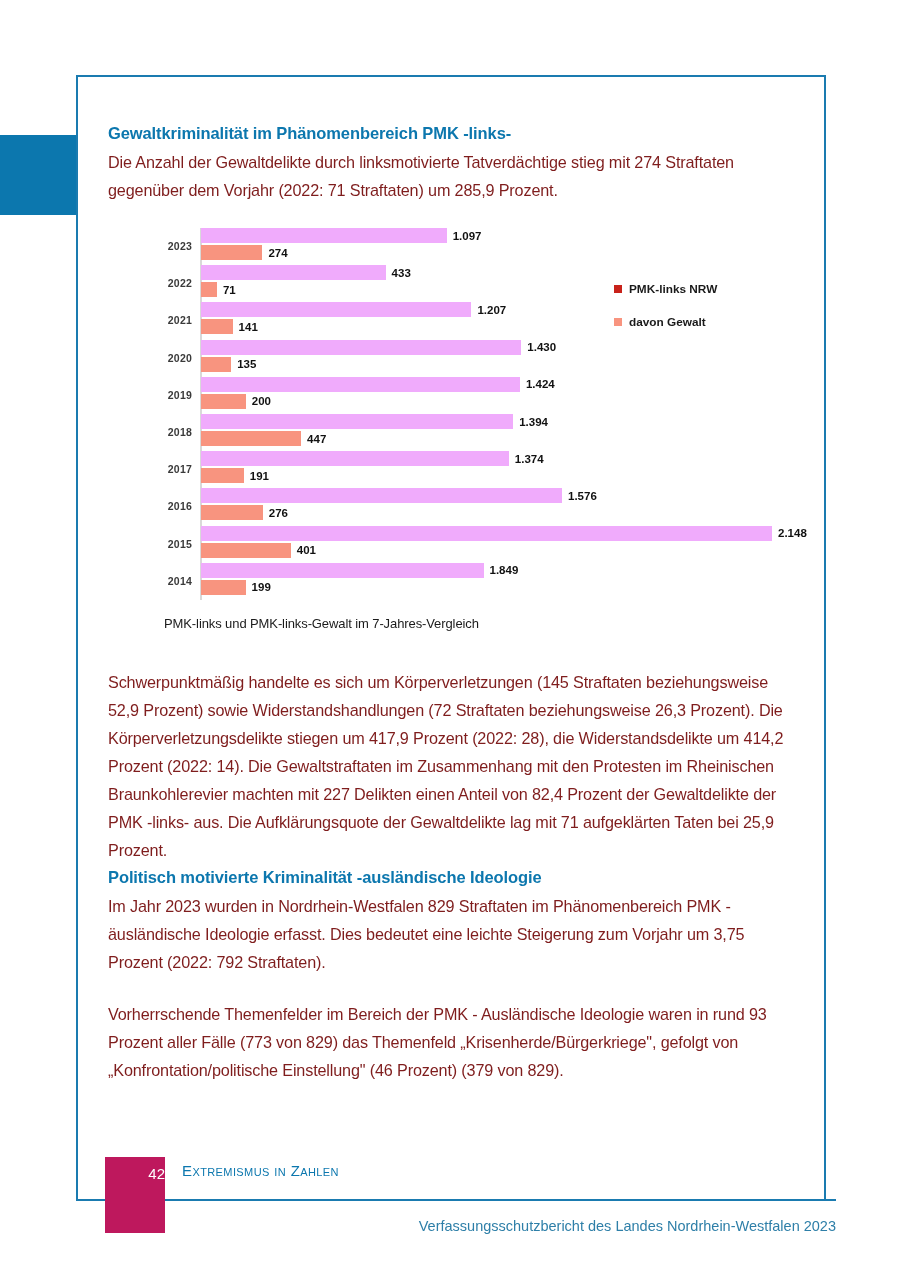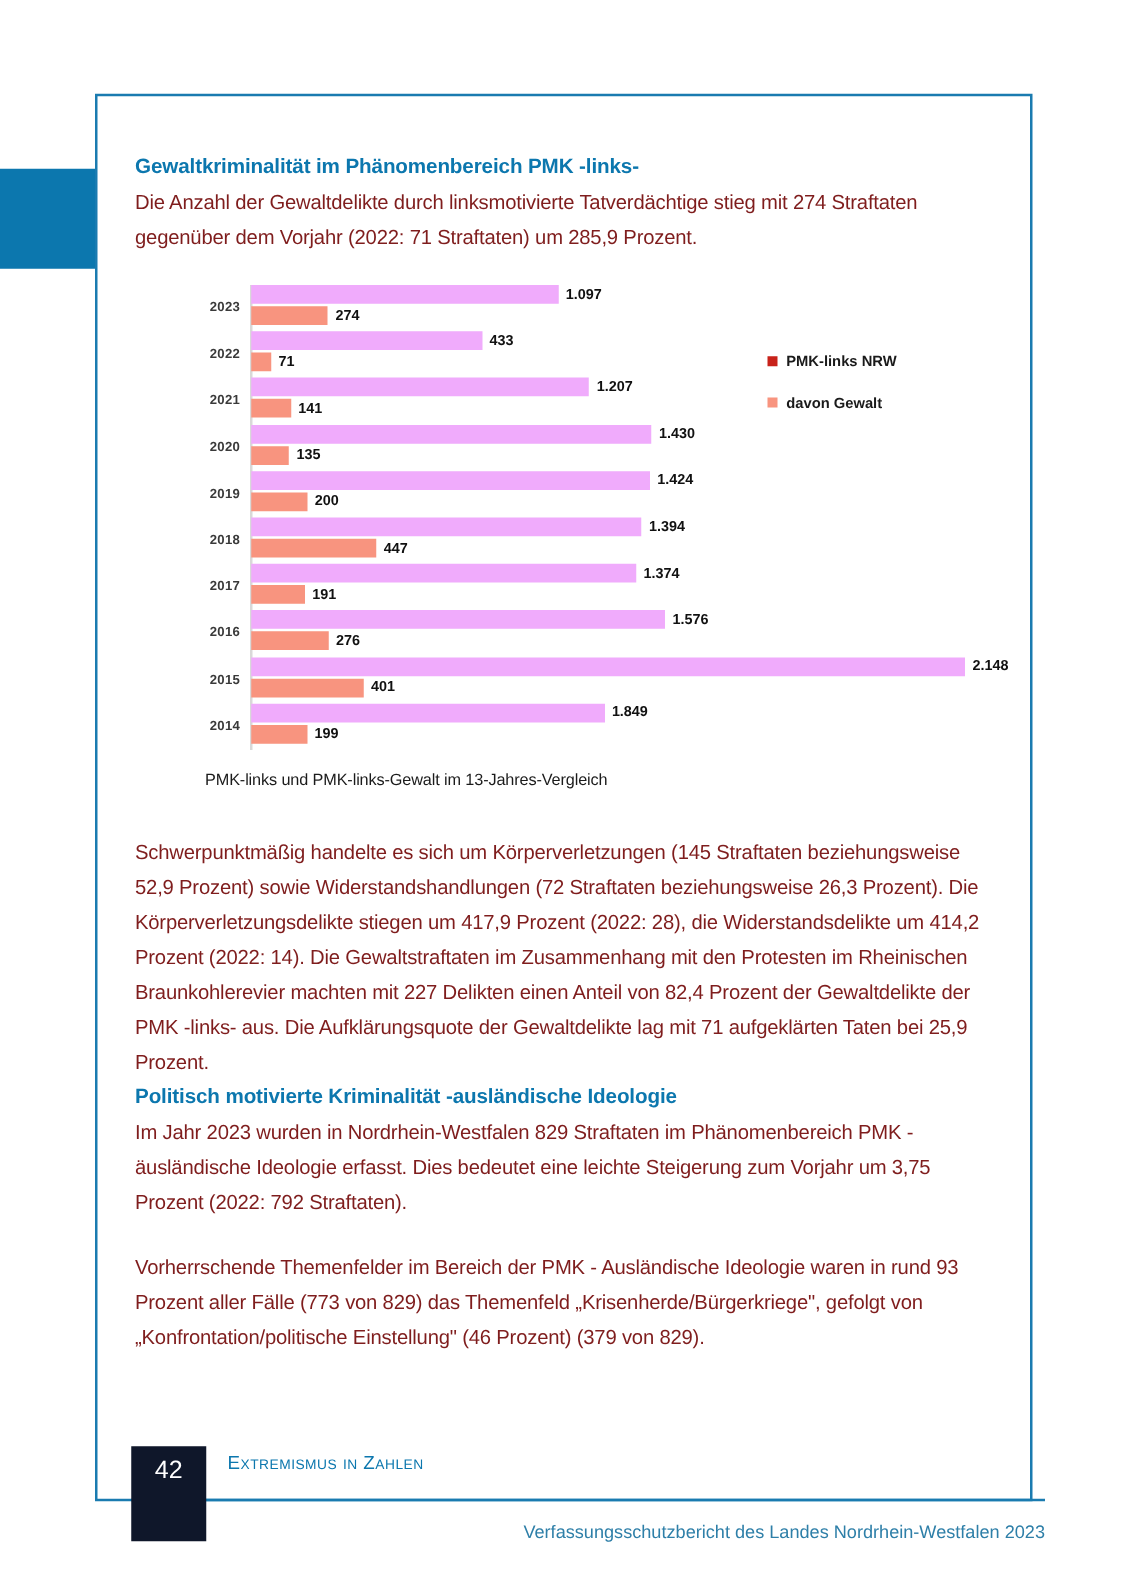--- a/index.html
+++ b/index.html
@@ -26,25 +26,25 @@
     left: 0; top: 135px;
     width: 78px; height: 80px;
     background: #0C77AE;
   }
 
   
   .page-num-box {
     position: absolute;
     left: 105px; top: 1157px;
     width: 60px; height: 76px;
-    background: #0f172a;
+    background: #be185d;
     color: #ffffff;
-    font-size: 20px;
+    font-size: 15px;
     padding-top: 8px;
-    text-align: center;
+    text-align: right;
   }
 
   
   .footer-rule {
     position: absolute;
     left: 105px; top: 1199px;
     width: 731px; height: 2px;
     background: #1A7BB0;
   }
 
@@ -254,21 +254,21 @@
         <div class="bar main" style="width:307.8px">
           <span class="bar-val">1.374</span>
         </div>
         <div class="bar sub" style="width:42.8px">
           <span class="bar-val">191</span>
         </div>
       </div>
 
       <div class="grp" style="top:260.4px">
         <div class="ylabel">2016</div>
-        <div class="bar main" style="width:331px">
+        <div class="bar main" style="width:361px">
           <span class="bar-val">1.576</span>
         </div>
         <div class="bar sub" style="width:61.8px">
           <span class="bar-val">276</span>
         </div>
       </div>
 
       <div class="grp" style="top:297.6px">
         <div class="ylabel">2015</div>
         <div class="bar main" style="width:571px">
@@ -294,21 +294,21 @@
           <span class="legend-swatch" style="background:#C8221A"></span>
           <span class="legend-label">PMK-links NRW</span>
         </div>
         <div class="legend-row">
           <span class="legend-swatch" style="background:#F8947F"></span>
           <span class="legend-label">davon Gewalt</span>
         </div>
       </div>
     </div>
 
-    <div class="chart-caption">PMK-links und PMK-links-Gewalt im 13-Jahres-Vergleich</div>
+    <div class="chart-caption">PMK-links und PMK-links-Gewalt im 7-Jahres-Vergleich</div>
   </div>
 
   <div class="col block-after-chart">
     <p class="body">Schwerpunktmäßig handelte es sich um Körperverletzungen (145 Straftaten beziehungsweise 52,9 Prozent) sowie Widerstandshandlungen (72 Straftaten beziehungsweise 26,3 Prozent). Die Körperverletzungsdelikte stiegen um 417,9 Prozent (2022: 28), die Widerstandsdelikte um 414,2 Prozent (2022: 14). Die Gewaltstraftaten im Zusammenhang mit den Protesten im Rheinischen Braunkohlerevier machten mit 227 Delikten einen Anteil von 82,4 Prozent der Gewaltdelikte der PMK -links- aus. Die Aufklärungsquote der Gewaltdelikte lag mit 71 aufgeklärten Taten bei 25,9 Prozent.</p>
   </div>
 
   <div class="col block-head2">
     <h2 class="section-head">Politisch motivierte Kriminalität -ausländische Ideologie</h2>
     <p class="body">Im Jahr 2023 wurden in Nordrhein-Westfalen 829 Straftaten im Phänomenbereich PMK - äusländische Ideologie erfasst. Dies bedeutet eine leichte Steigerung zum Vorjahr um 3,75 Prozent (2022: 792 Straftaten).</p>
   </div>

